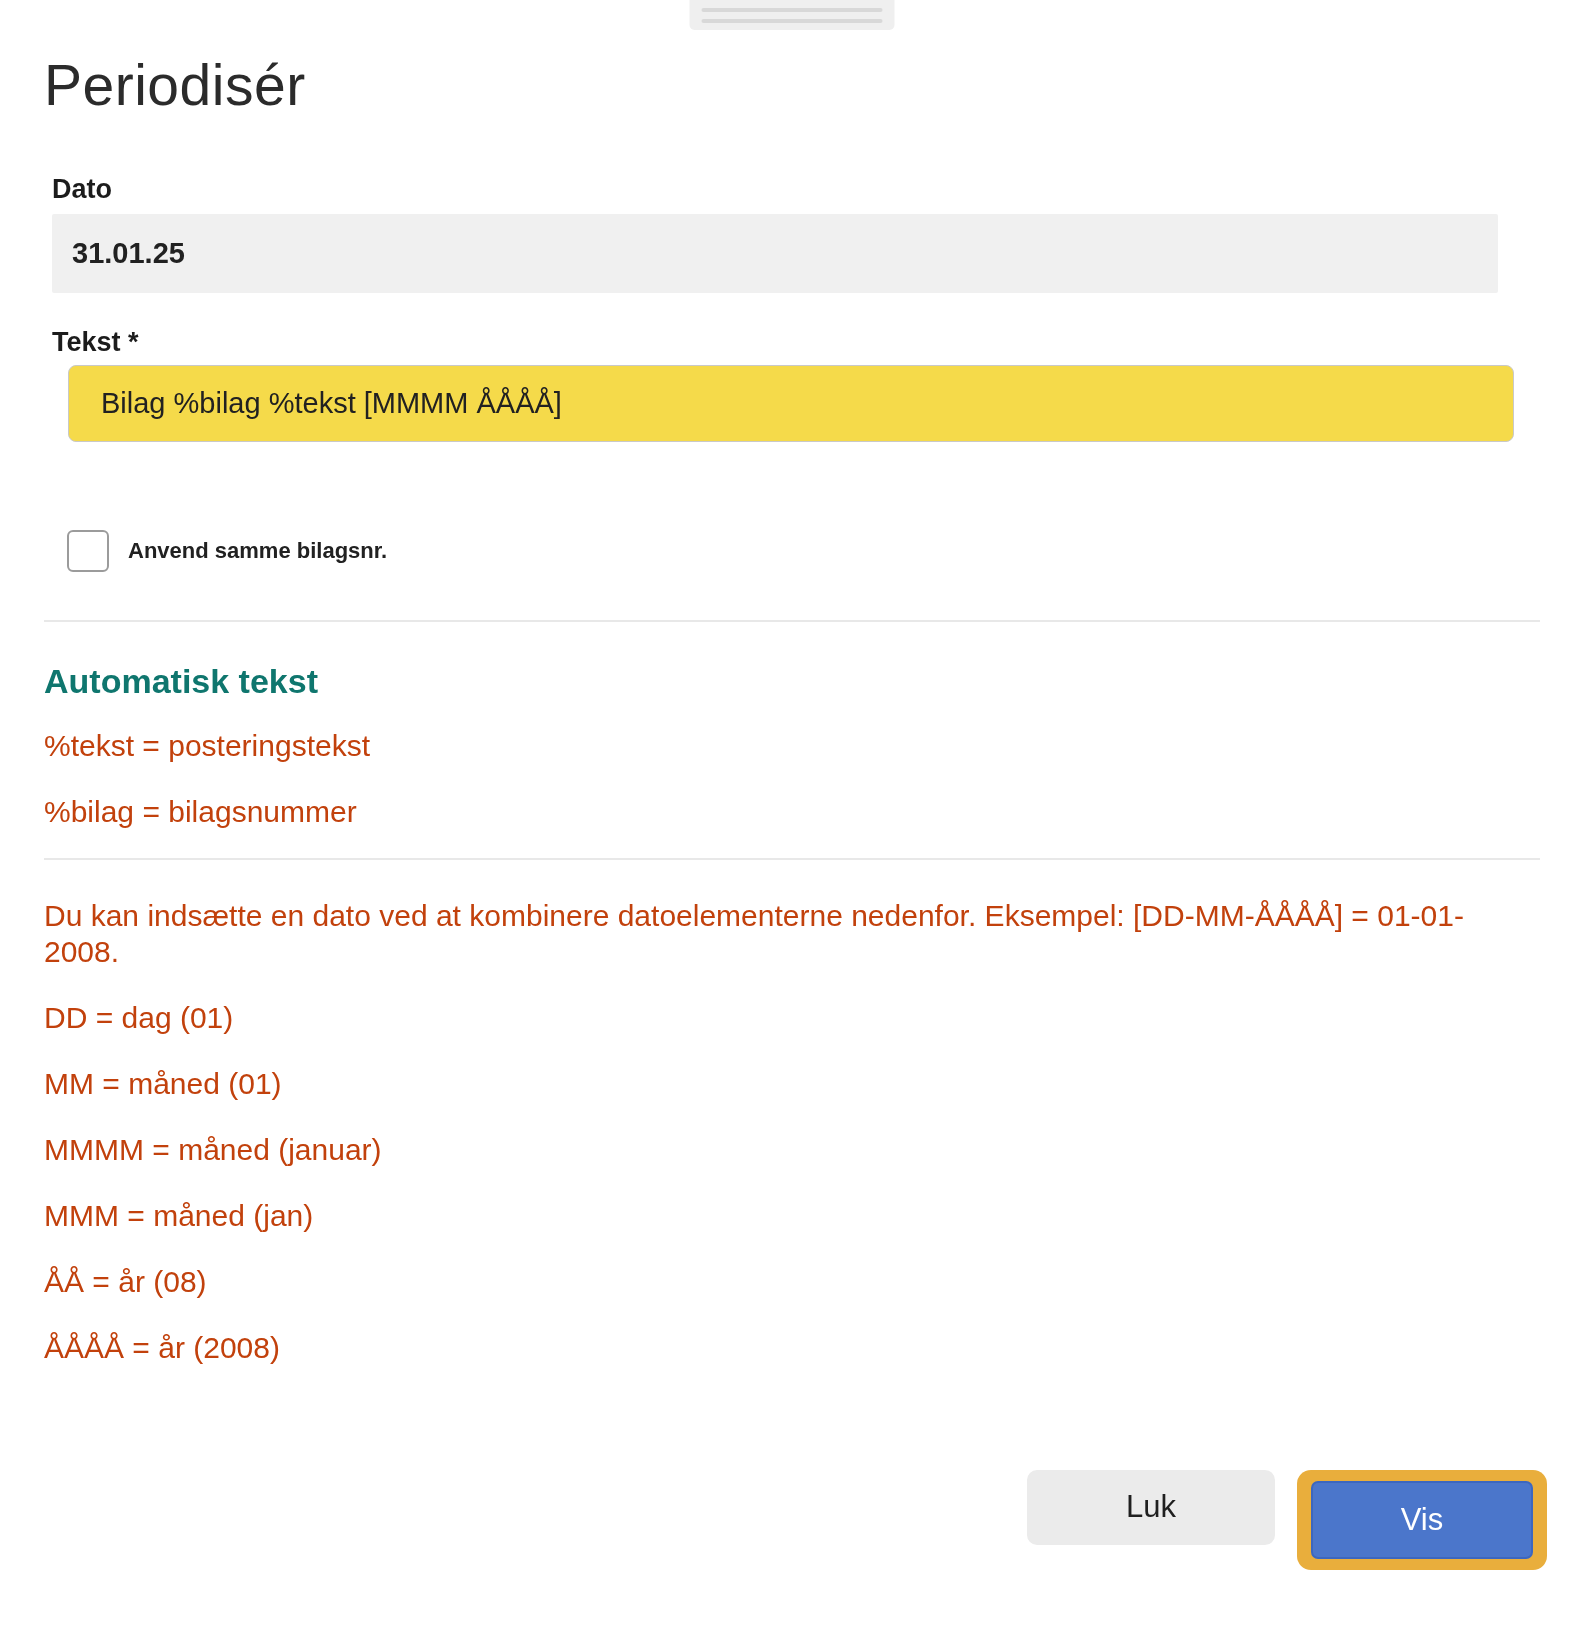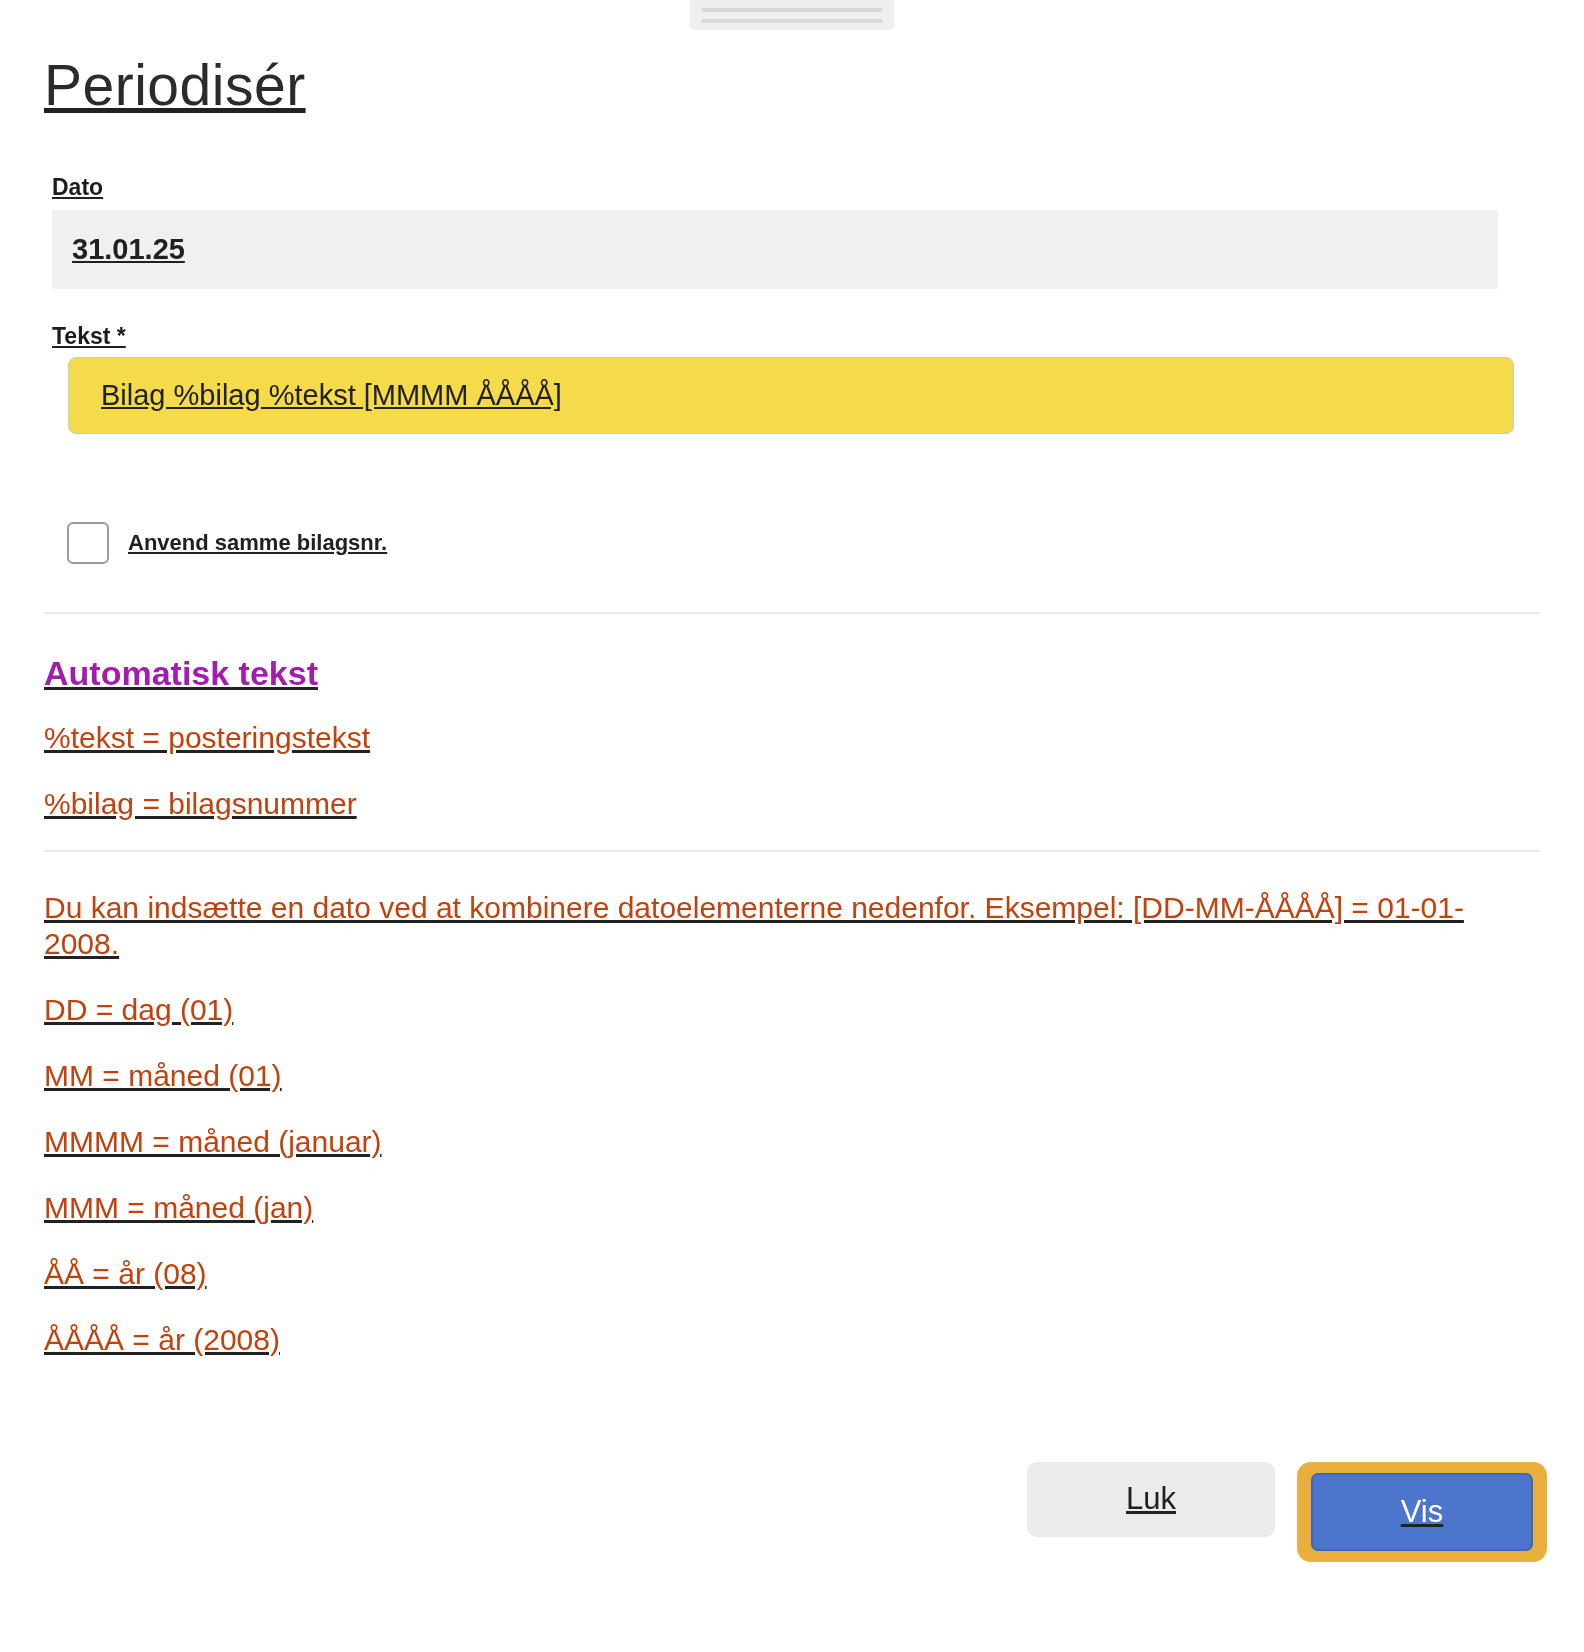--- a/index.html
+++ b/index.html
@@ -20,36 +20,36 @@
     background: #efefef;
     border-radius: 0 0 5px 5px;
   }
   .drag-handle .bar {
     position: absolute; left: 12px; right: 12px; height: 4px;
     background: #d8d8d8; border-radius: 2px;
   }
   .drag-handle .bar1 { top: 8px; }
   .drag-handle .bar2 { top: 19px; }
 
-  .container { padding: 0 44px; text-decoration: underline; }
+  .container { padding: 0 44px; }
 
   .page-title {
     margin: 56px 0 0 0;
     font-size: 57px;
     font-weight: 300;
     line-height: 1.05;
     color: #2b2b2b;
     letter-spacing: 0.5px;
   }
 
   .form-area { margin-left: 8px; }
 
   .field-label {
     display: block;
-    font-size: 23px;
+    font-size: 27px;
     font-weight: bold;
     line-height: 1;
     color: #1c1c1c;
   }
   .label-dato { margin-top: 60px; }
   .label-tekst { margin-top: 36px; }
 
   .text-input {
     display: block;
     width: 1446px;
@@ -104,21 +104,21 @@
     margin: 0;
   }
   .divider-1 { margin-top: 48px; }
   .divider-2 { margin-top: 28px; }
 
   .section-heading {
     margin: 42px 0 0 0;
     font-size: 34px;
     font-weight: bold;
     line-height: 1;
-    color: #a21caf;
+    color: #0f766e;
   }
   .body-line {
     margin: 30px 16px 0 0;
     font-size: 30px;
     line-height: 36px;
     font-weight: 400;
     color: #c2410c;
   }
   .intro-line { margin-top: 38px; }
 

